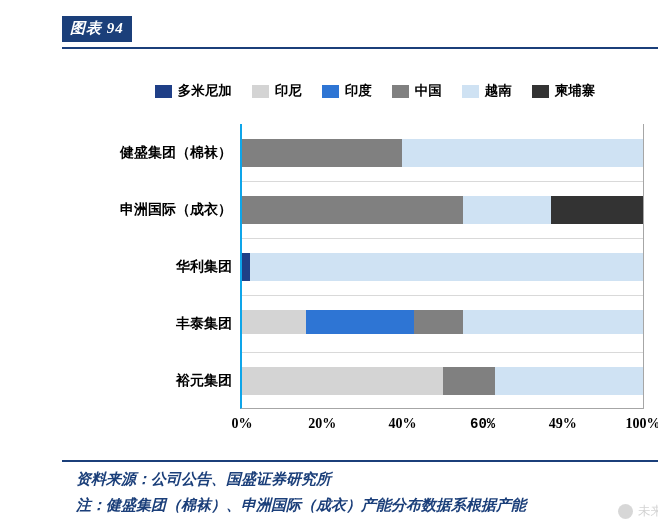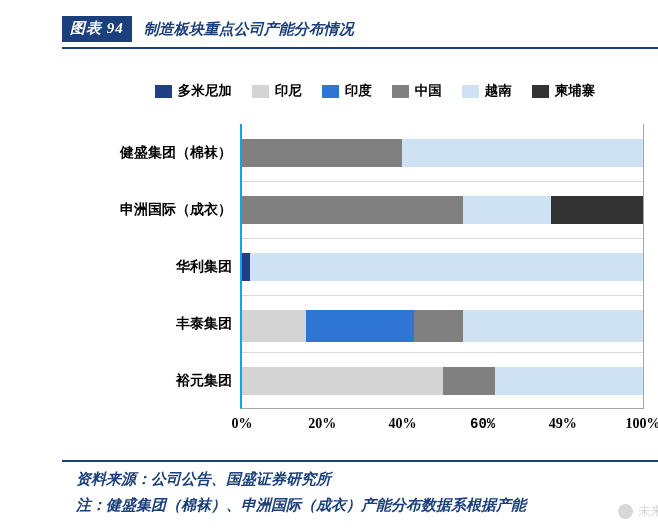--- a/index.html
+++ b/index.html
@@ -191,21 +191,20 @@
     font-family: "Liberation Serif", serif;
   }
 </style>
 </head>
 <body>
 
 <div id="page">
 
   <div class="header">
     <span class="header-badge">图表 94</span>
-    <span class="header-title">制造板块重点公司产能分布情况</span>
   </div>
   <div class="header-rule"></div>
 
   <div class="legend" id="legend">
       <div class="legend-item">
         <span class="legend-swatch" style="background: rgb(31, 63, 135);"></span>
         <span class="legend-label">多米尼加</span>
       </div>
       <div class="legend-item">
         <span class="legend-swatch" style="background: rgb(212, 212, 212);"></span>
@@ -243,21 +242,21 @@
         <div class="seg" style="width: 22%; background: rgb(207, 226, 243);"></div>
         <div class="seg" style="width: 23%; background: rgb(51, 51, 51);"></div>
       </div>
       <div class="rowline" style="top: 171px;"></div>
       <div class="bar-row" style="top: 128.5px; height: 28px;">
         <div class="cat-label" style="line-height: 28px;">华利集团</div>
         <div class="seg" style="width: 2%; background: rgb(31, 63, 135);"></div>
         <div class="seg" style="width: 98%; background: rgb(207, 226, 243);"></div>
       </div>
       <div class="rowline" style="top: 228px;"></div>
-      <div class="bar-row" style="top: 185.5px; height: 32px;">
+      <div class="bar-row" style="top: 185.5px; height: 24px;">
         <div class="cat-label" style="line-height: 28px;">丰泰集团</div>
         <div class="seg" style="width: 16%; background: rgb(212, 212, 212);"></div>
         <div class="seg" style="width: 27%; background: rgb(46, 117, 212);"></div>
         <div class="seg" style="width: 12%; background: rgb(128, 128, 128);"></div>
         <div class="seg" style="width: 45%; background: rgb(207, 226, 243);"></div>
       </div>
       <div class="bar-row" style="top: 242.5px; height: 28px;">
         <div class="cat-label" style="line-height: 28px;">裕元集团</div>
         <div class="seg" style="width: 50%; background: rgb(212, 212, 212);"></div>
         <div class="seg" style="width: 13%; background: rgb(128, 128, 128);"></div>

